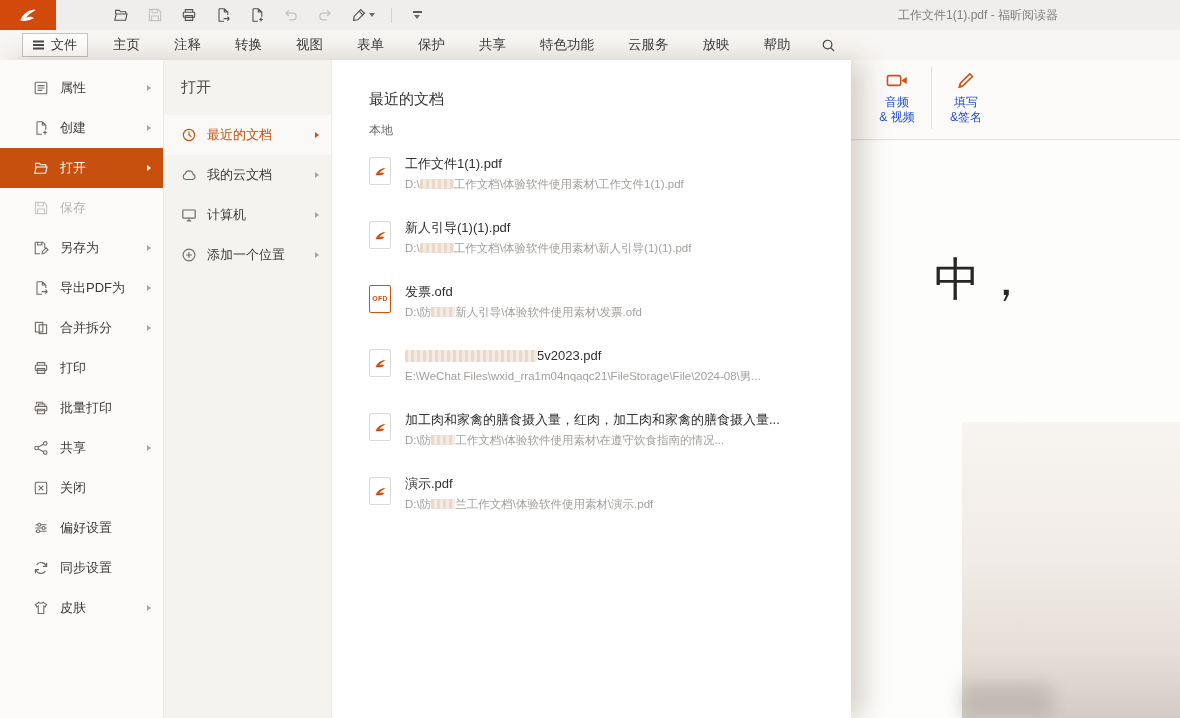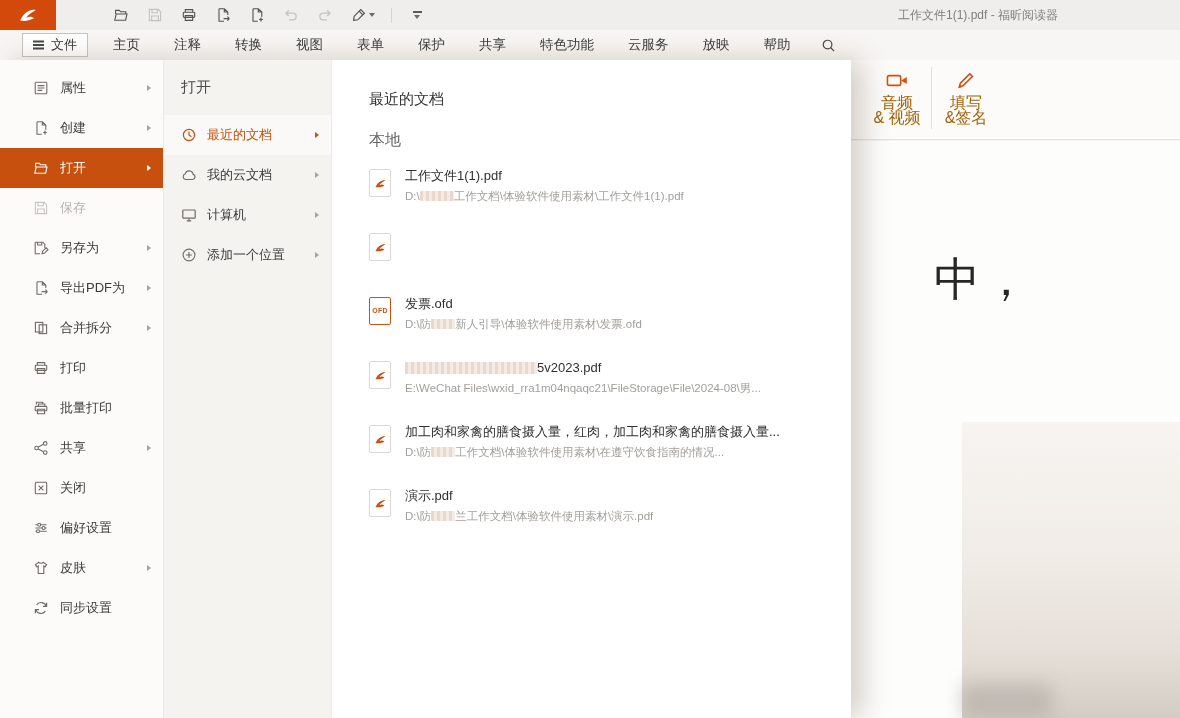--- a/index.html
+++ b/index.html
@@ -30,21 +30,21 @@
   .search-btn { border:none; background:transparent; margin-left:8px; width:26px; height:26px; display:flex; align-items:center; justify-content:center; color:#4a4a4a; cursor:pointer; }
   .search-btn svg { width:15px; height:15px; }
 
   
   .workarea { position:absolute; top:60px; left:0; right:0; bottom:0; }
   .ribbon-strip { position:absolute; top:0; left:0; right:0; height:80px; background:#fcfbfa; border-bottom:1px solid #e5e2df; }
   .ribbon-right { position:absolute; left:843px; top:0; height:80px; display:flex; align-items:flex-start; }
   .ritem { width:54px; text-align:center; padding-top:7px; cursor:pointer; }
   .ricon { height:26px; display:flex; align-items:center; justify-content:center; }
   .ricon svg { height:20px; }
-  .rlabel { font-size:16px; line-height:15px; color:#a16207; margin-top:2px; white-space:nowrap; }
+  .rlabel { font-size:12px; line-height:15px; color:#1d4ed8; margin-top:2px; white-space:nowrap; }
   .ritem.clipped { width:27px; overflow:hidden; }
   .ritem.clipped .inner { width:54px; margin-left:-29px; }
   .half-icon { width:20px; height:20px; margin:0 auto; border-radius:3px; background:linear-gradient(135deg,#d2500e 55%,#8e8b88 55%); opacity:.85; }
   .rdivider { width:1px; height:62px; background:#e3e0dc; margin:7px 7px 0 7px; }
 
   .docarea { position:absolute; top:81px; left:0; right:0; bottom:0; background:#fdfdfc; }
   .doc-text { position:absolute; left:934px; top:108px; font-family:"Liberation Serif","DejaVu Serif",serif; font-size:46px; color:#262626; letter-spacing:3px; }
   .doc-photo { position:absolute; left:962px; top:281px; right:0; bottom:0;
     background:linear-gradient(180deg,#f7f4f1 0%,#f1ece7 45%,#e6dfd8 78%,#d3ccc4 100%); }
   .doc-photo::after { content:""; position:absolute; left:0; bottom:0; width:90px; height:34px;
@@ -67,21 +67,21 @@
   .bs-open h2 { font-size:15px; font-weight:400; color:#4c4c4c; padding-left:17px; height:37px; }
   .op-item { height:40px; display:flex; align-items:center; padding:0 12px 0 17px; gap:10px; font-size:13px; color:#3b3b3b; cursor:pointer; }
   .op-item svg { width:16px; height:16px; color:#6e6b67; flex:none; }
   .op-item .lbl { flex:1; white-space:nowrap; }
   .op-item.selected { background:#fbf9f7; color:#c8500e; }
   .op-item.selected svg { color:#c8500e; }
   .op-item.selected .arr { border-left-color:#c8500e; }
 
   .bs-recent { flex:1; background:#ffffff; border-left:1px solid #edeae6; padding:30px 18px 0 37px; overflow:hidden; }
   .bs-recent h2 { font-size:15px; font-weight:400; color:#333; }
-  .group-label { margin-top:21px; font-size:16px; color:#666; }
+  .group-label { margin-top:13px; font-size:12px; color:#666; }
   .files { margin-top:13px; }
   .file-item { display:flex; gap:14px; height:64px; padding-top:3px; cursor:pointer; }
   .ficon { width:22px; height:28px; border:1px solid #ddd8d3; border-radius:2px; background:#fff; flex:none; display:flex; align-items:center; justify-content:center; margin-top:2px; flex-direction:column; }
   .ficon svg { width:15px; height:13px; }
   .ficon.ofd { border-color:#d2500e; }
   .ofd-label { font-size:7px; font-weight:bold; color:#d2500e; letter-spacing:.3px; line-height:8px; }
   .fmeta { min-width:0; }
   .fname { font-size:13px; color:#303030; line-height:17px; white-space:nowrap; }
   .fpath { font-size:11.5px; color:#a29f9b; line-height:15px; margin-top:5px; white-space:nowrap; }
   .cz { display:inline-block; height:10px; border-radius:1px; vertical-align:-1px;
@@ -398,30 +398,30 @@
           <span class="lbl">关闭</span>
         </div>
         <div class="bs-item">
           <svg viewBox="0 0 16 16">
               <use href="#ic-prefs"></use>
             </svg>
           <span class="lbl">偏好设置</span>
         </div>
         <div class="bs-item">
           <svg viewBox="0 0 16 16">
+              <use href="#ic-sync"></use>
+            </svg>
+          <span class="lbl">同步设置</span>
+        </div>
+        <div class="bs-item">
+          <svg viewBox="0 0 16 16">
               <use href="#ic-skin"></use>
             </svg>
           <span class="lbl">皮肤</span>
           <i class="arr"></i>
-        </div>
-        <div class="bs-item">
-          <svg viewBox="0 0 16 16">
-              <use href="#ic-sync"></use>
-            </svg>
-          <span class="lbl">同步设置</span>
         </div>
       </aside>
 
       <section class="bs-open">
         <h2>打开</h2>
         <div class="op-item selected">
           <svg viewBox="0 0 16 16">
               <use href="#ic-clock"></use>
             </svg>
           <span class="lbl">最近的文档</span>
@@ -466,20 +466,24 @@
               <div class="fpath"><span>D:\</span><span class="cz cz-a"></span><span>工作文档\体验软件使用素材\工作文件1(1).pdf</span></div>
             </div>
           </div>
 
           <div class="file-item">
             <div class="ficon">
                 <svg viewBox="0 0 20 18" style="color:#d2500e">
                   <use href="#ic-swoosh"></use>
                 </svg>
               </div>
+            <div class="fmeta">
+              <div class="fname">新人引导(1)(1).pdf</div>
+              <div class="fpath"><span>D:\</span><span class="cz cz-a"></span><span>工作文档\体验软件使用素材\新人引导(1)(1).pdf</span></div>
+            </div>
           </div>
 
           <div class="file-item">
             <div class="ficon ofd">
                 <span class="ofd-label">OFD</span>
               </div>
             <div class="fmeta">
               <div class="fname">发票.ofd</div>
               <div class="fpath"><span>D:\防</span><span class="cz cz-b"></span><span>新人引导\体验软件使用素材\发票.ofd</span></div>
             </div>

